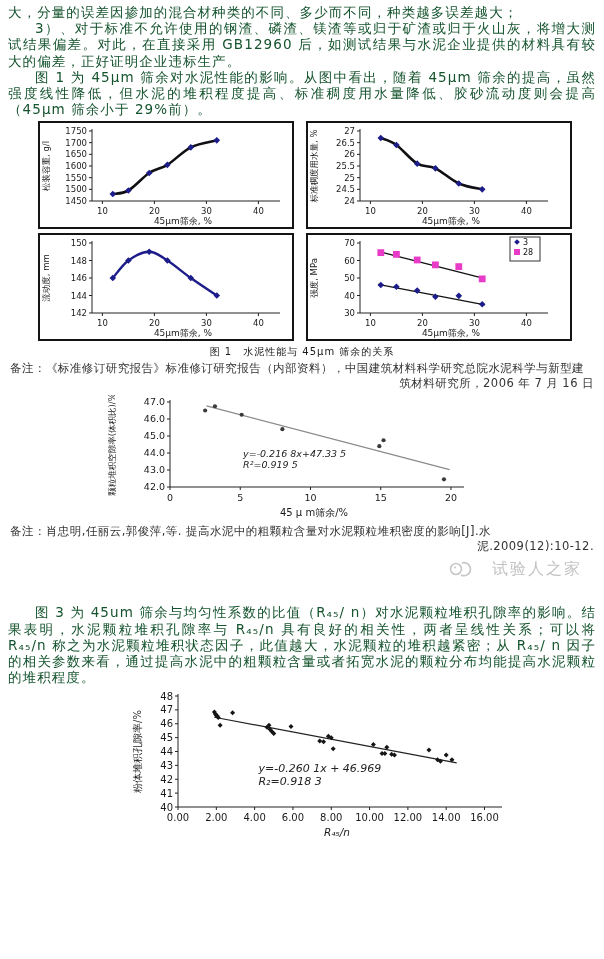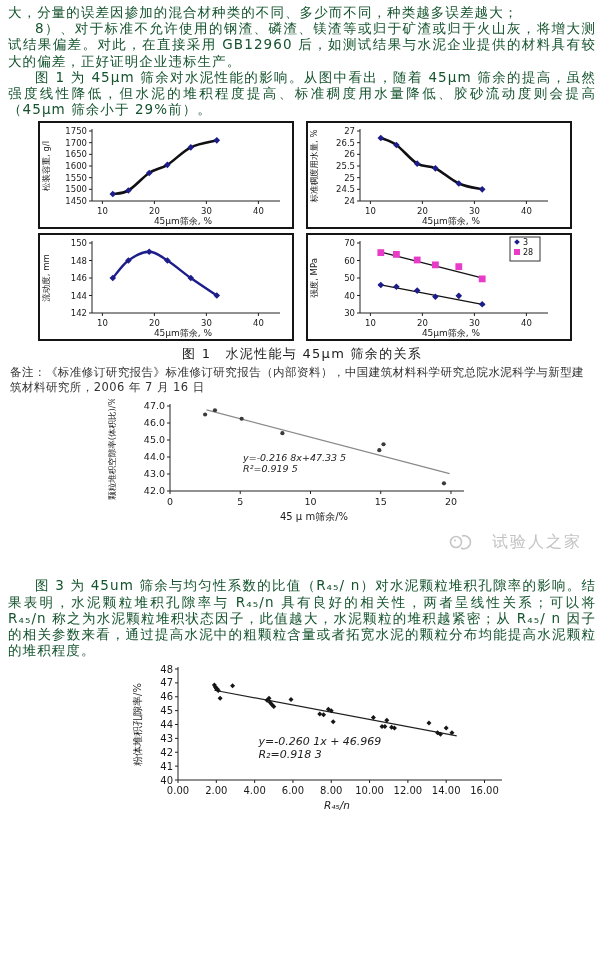--- a/index.html
+++ b/index.html
@@ -16,42 +16,42 @@
   .para.indent{text-indent:2em;}
   .fig1-grid{
     display:grid;grid-template-columns:256px 266px;column-gap:12px;row-gap:4px;
     margin:4px 0 2px 32px;
   }
   .panel{
     border:2px solid #151515;background:#fff;height:108px;box-sizing:border-box;
     overflow:hidden;
   }
   .caption{
-    text-align:center;font-size:13px;letter-spacing:0.1em;color:#1a1a1a;
+    text-align:center;font-size:10px;letter-spacing:0.1em;color:#1a1a1a;
     margin:4px 0 2px 0;
   }
   .note{font-size:11.5px;line-height:15px;color:#333;letter-spacing:0.04em;margin:1px 4px;}
-  .note .note-l2{text-align:left;}
+  .note .note-l2{text-align:right;}
   .fig2-wrap{margin:4px 0 0 100px;width:366px;}
   .fig3-wrap{margin:6px 0 0 126px;width:380px;}
   .watermark{
     text-align:right;padding-right:16px;margin-top:2px;height:26px;
     color:#c3c3c3;font-size:16px;letter-spacing:2px;
     display:flex;align-items:center;justify-content:flex-end;gap:16px;
   }
   .spacer-lg{height:22px;}
   svg text{font-family:"DejaVu Sans","Liberation Sans",sans-serif;}
 </style>
 </head>
 <body>
 
 <div class="page">
 
   <div class="para">大，分量的误差因掺加的混合材种类的不同、多少而不同，种类越多误差越大；</div>
-  <div class="para indent">8）、对于标准不允许使用的钢渣、磷渣、镁渣等或归于矿渣或归于火山灰，将增大测试结果偏差。对此，在直接采用 GB12960 后，如测试结果与水泥企业提供的材料具有较大的偏差，正好证明企业违标生产。</div>
+  <div class="para indent">3）、对于标准不允许使用的钢渣、磷渣、镁渣等或归于矿渣或归于火山灰，将增大测试结果偏差。对此，在直接采用 GB12960 后，如测试结果与水泥企业提供的材料具有较大的偏差，正好证明企业违标生产。</div>
   <div class="para indent">图 1 为 45μm 筛余对水泥性能的影响。从图中看出，随着 45μm 筛余的提高，虽然强度线性降低，但水泥的堆积程度提高、标准稠度用水量降低、胶砂流动度则会提高（45μm 筛余小于 29%前）。</div>
 
   <div class="fig1-grid">
     <div class="panel">
       <svg width="250" height="104" viewBox="0 0 250 104">
           <line x1="52" y1="6" x2="52" y2="78" stroke="#222" stroke-width="1"></line>
           <line x1="52" y1="78" x2="240" y2="78" stroke="#222" stroke-width="1"></line>
           <line x1="62.4" y1="78" x2="62.4" y2="81" stroke="#222" stroke-width="1"></line>
           <text x="62.4" y="90.5" text-anchor="middle" font-size="8.5" fill="#1a1a1a">10</text>
           <line x1="114.4" y1="78" x2="114.4" y2="81" stroke="#222" stroke-width="1"></line>
@@ -243,20 +243,24 @@
         <circle cx="135.64878048780486" cy="19.75" r="2.1" fill="#3a3a3a"></circle>
         <circle cx="176.390243902439" cy="34.200000000000024" r="2.1" fill="#3a3a3a"></circle>
         <circle cx="273.32682926829267" cy="51.200000000000024" r="2.1" fill="#3a3a3a"></circle>
         <circle cx="277.5414634146341" cy="45.24999999999999" r="2.1" fill="#3a3a3a"></circle>
         <circle cx="337.9512195121951" cy="84.34999999999995" r="2.1" fill="#3a3a3a"></circle>
         <text x="137.05365853658537" y="62.25" font-size="9.5" fill="#222" font-style="italic">y=-0.216 8x+47.33 5</text>
         <text x="137.05365853658537" y="73.29999999999998" font-size="9.5" fill="#222" font-style="italic">R²=0.919 5</text>
       </svg>
   </div>
 
+  <div class="note">
+    <div class="note-l1">备注：肖忠明,任丽云,郭俊萍,等. 提高水泥中的粗颗粒含量对水泥颗粒堆积密度的影响[J].水</div>
+    <div class="note-l2">泥.2009(12):10-12.</div>
+  </div>
 
   <div class="watermark">
     <svg class="wm-logo" width="28" height="20" viewBox="0 0 28 20">
       <circle cx="8" cy="10" r="5.5" fill="none" stroke="#c6c6c6" stroke-width="1.6"></circle>
       <path d="M14 4 a6.5 6.5 0 1 1 -1 12" fill="none" stroke="#c6c6c6" stroke-width="1.6"></path>
       <circle cx="7" cy="8.5" r="1" fill="#c6c6c6"></circle>
     </svg>
     <span>试验人之家</span>
   </div>
 

